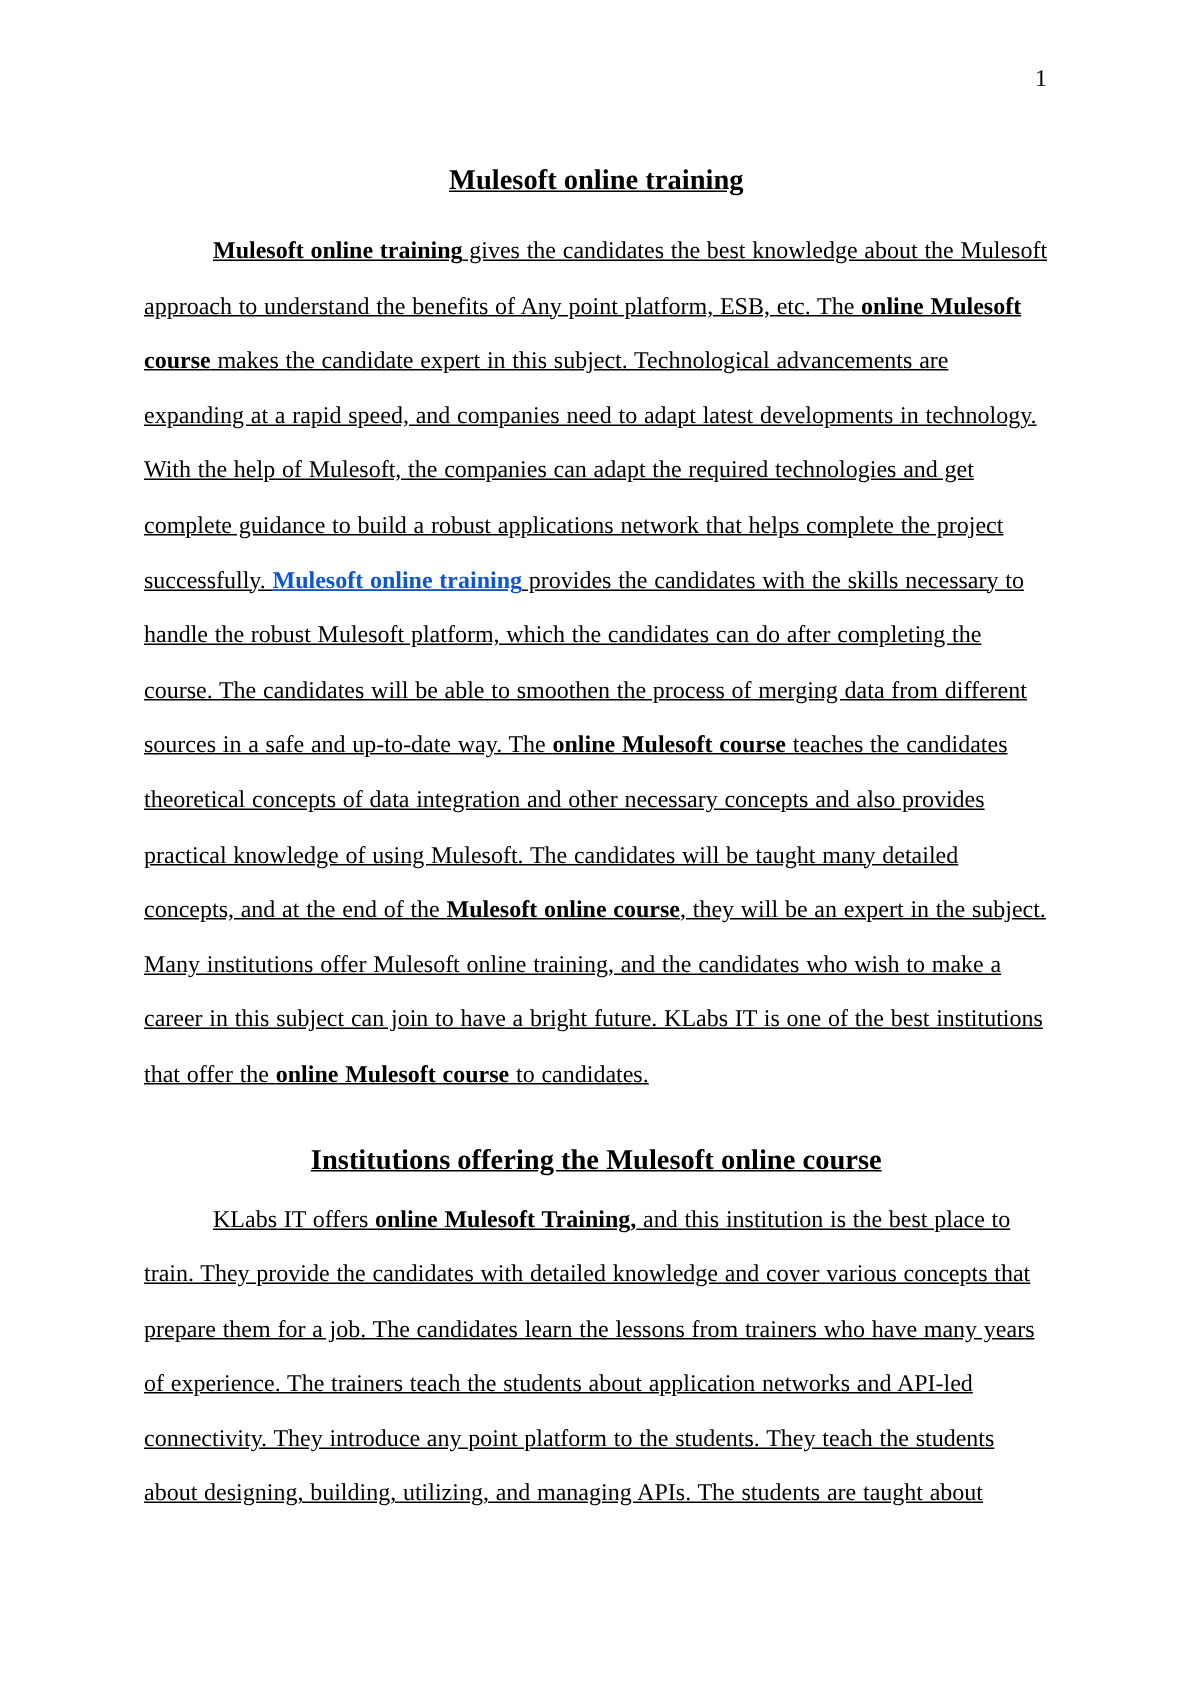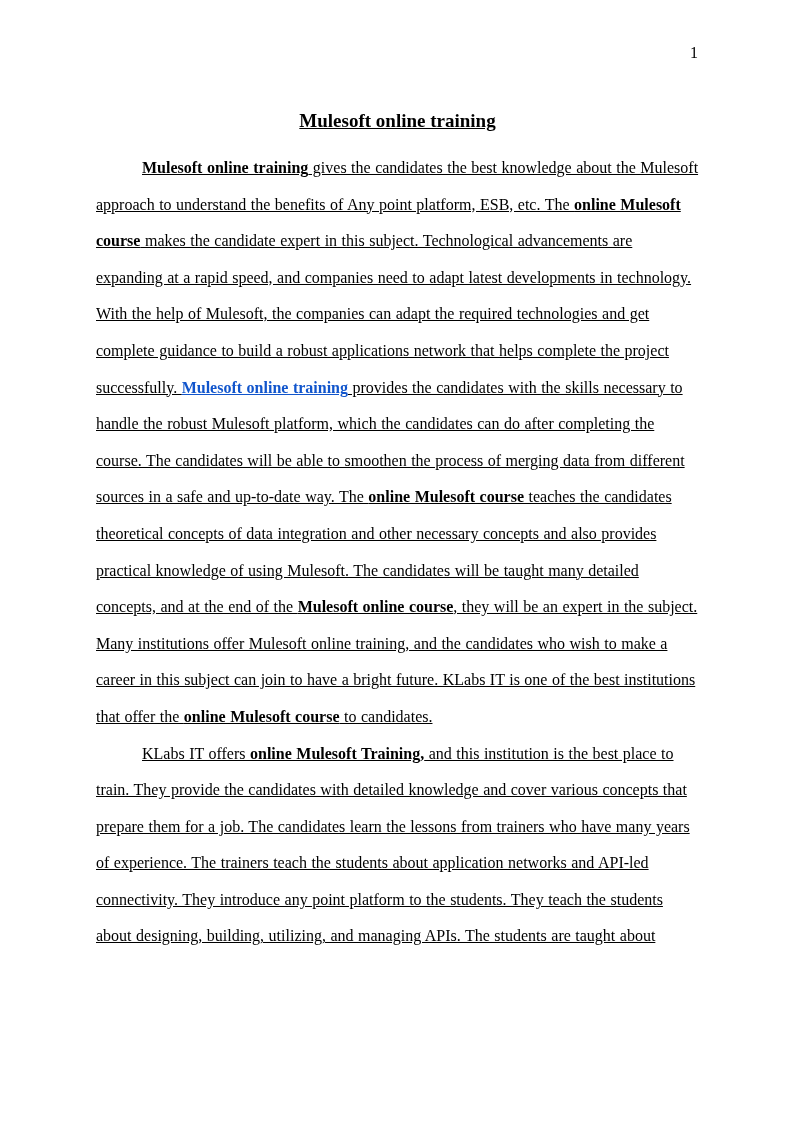--- a/index.html
+++ b/index.html
@@ -72,16 +72,17 @@
 <body>
 
 <div class="page">
   <div class="page-number">1</div>
 
   <div class="content">
     <h1 class="doc-title">Mulesoft online training</h1>
 
     <p class="body-para"><span class="run-bold">Mulesoft online training</span><span class="run-normal"> gives the candidates the best knowledge about the Mulesoft approach to understand the benefits of Any point platform, ESB, etc. The </span><span class="run-bold">online Mulesoft course</span><span class="run-normal"> makes the candidate expert in this subject. Technological advancements are expanding at a rapid speed, and companies need to adapt latest developments in technology. With the help of Mulesoft, the companies can adapt the required technologies and get complete guidance to build a robust applications network that helps complete the project successfully. </span><a class="run-link" href="#">Mulesoft online training</a><span class="run-normal"> provides the candidates with the skills necessary to handle the robust Mulesoft platform, which the candidates can do after completing the course. The candidates will be able to smoothen the process of merging data from different sources in a safe and up-to-date way. The </span><span class="run-bold">online Mulesoft course</span><span class="run-normal"> teaches the candidates theoretical concepts of data integration and other necessary concepts and also provides practical knowledge of using Mulesoft. The candidates will be taught many detailed concepts, and at the end of the </span><span class="run-bold">Mulesoft online course</span><span class="run-normal">, they will be an expert in the subject. Many institutions offer Mulesoft online training, and the candidates who wish to make a career in this subject can join to have a bright future. KLabs IT is one of the best institutions that offer the </span><span class="run-bold">online Mulesoft course</span><span class="run-normal"> to candidates.</span></p>
 
+    <h2 class="section-heading">Institutions offering the Mulesoft online course</h2>
 
     <p class="body-para"><span class="run-normal">KLabs IT offers </span><span class="run-bold">online Mulesoft Training,</span><span class="run-normal"> and this institution is the best place to train. They provide the candidates with detailed knowledge and cover various concepts that prepare them for a job. The candidates learn the lessons from trainers who have many years of experience. The trainers teach the students about application networks and API-led connectivity. They introduce any point platform to the students. They teach the students about designing, building, utilizing, and managing APIs. The students are taught about</span></p>
   </div>
 </div>
 
 </body></html>

